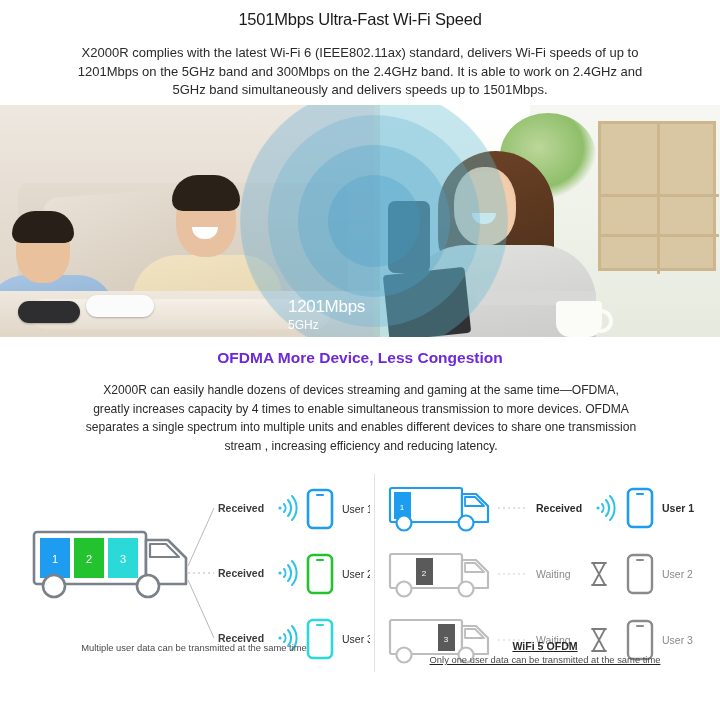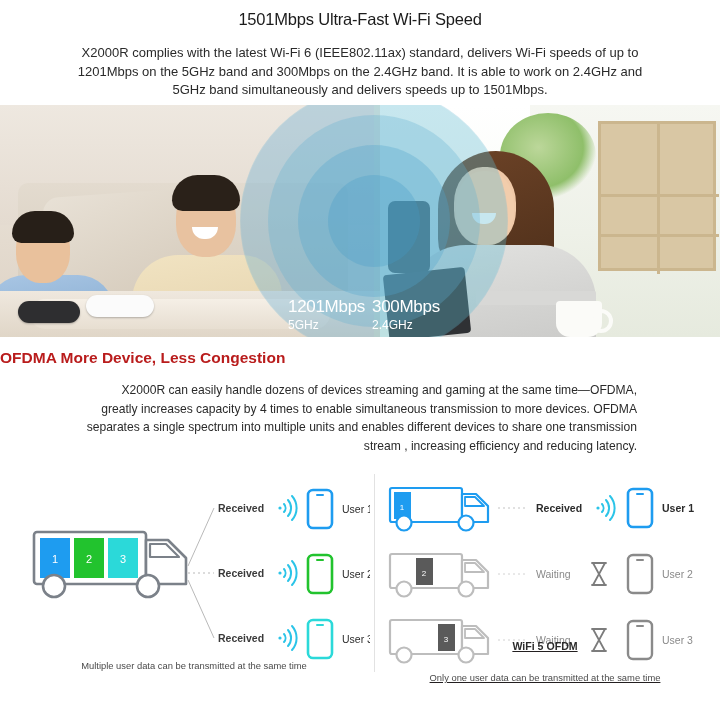--- a/index.html
+++ b/index.html
@@ -193,40 +193,40 @@
 
   
   .callout { position: absolute; color: #ffffff; }
   .callout .spd { font-size: 17px; font-weight: 500; letter-spacing: -0.3px; line-height: 20px; }
   .callout .band { font-size: 12px; line-height: 17px; }
   #callout-5ghz   { left: 288px; top: 192px; }
   #callout-24ghz  { left: 372px; top: 192px; }
 
   
   .sec2-title {
-    position: absolute; top: 349px; left: 0; width: 720px; text-align: left;
-    font-size: 15.5px; font-weight: bold; color: #b91c1c;
+    position: absolute; top: 349px; left: 0; width: 720px; text-align: center;
+    font-size: 15.5px; font-weight: bold; color: #6d28d9;
   }
   .sec2-body {
     position: absolute; top: 381px; left: 85px; width: 552px;
-    text-align: right; font-size: 12.1px; line-height: 18.5px; color: #2a2a2a;
+    text-align: center; font-size: 12.1px; line-height: 18.5px; color: #2a2a2a;
   }
 
   
   .divider {
     position: absolute; left: 374px; top: 474px; width: 1px; height: 198px;
     background: #e2e2e2;
   }
   .diagram { position: absolute; top: 474px; }
   #diagram-wifi6 { left: 18px;  width: 352px; height: 198px; }
   #diagram-wifi5 { left: 380px; width: 330px; height: 198px; }
 
   .caption { position: absolute; text-align: center; }
   .caption .c-title { font-size: 10.6px; font-weight: bold; color: #2b2b2b; }
-  .caption .c-sub   { font-size: 9.4px; color: #4a4a4a; margin-top: 20px; }
+  .caption .c-sub   { font-size: 9.4px; color: #4a4a4a; margin-top: 2px; }
   #caption-wifi6 { left: 18px;  top: 640px; width: 352px; }
   #caption-wifi5 { left: 380px; top: 640px; width: 330px; text-decoration: underline; }
 </style>
 </head>
 <body>
 
 <div class="page">
 
   <div class="sec1-title">1501Mbps Ultra-Fast Wi-Fi Speed</div>
   <div class="sec1-body">X2000R complies with the latest Wi-Fi 6 (IEEE802.11ax) standard, delivers Wi-Fi speeds of up to 1201Mbps on the 5GHz band and 300Mbps on the 2.4GHz band. It is able to work on 2.4GHz and 5GHz band simultaneously and delivers speeds up to 1501Mbps.</div>
@@ -274,25 +274,20 @@
       <div class="ring r2"></div>
       <div class="ring r1"></div>
     </div>
 
     <div class="callout" id="callout-5ghz">
       <div class="spd">1201Mbps</div>
       <div class="band">5GHz</div>
 
     </div>
 
-    <div class="callout" id="callout-24ghz">
-      <div class="spd">300Mbps</div>
-      <div class="band">2.4GHz</div>
-
-    </div>
   </div>
 
   <div class="sec2-title">OFDMA More Device, Less Congestion</div>
   <div class="sec2-body">X2000R can easily handle dozens of devices streaming and gaming at the same time—OFDMA, greatly increases capacity by 4 times to enable simultaneous transmission to more devices. OFDMA separates a single spectrum into multiple units and enables different devices to share one transmission stream , increasing efficiency and reducing latency.</div>
 
   <div class="divider"></div>
 
   <svg class="diagram" id="diagram-wifi6" viewBox="0 0 352 198">
 
     <g>

